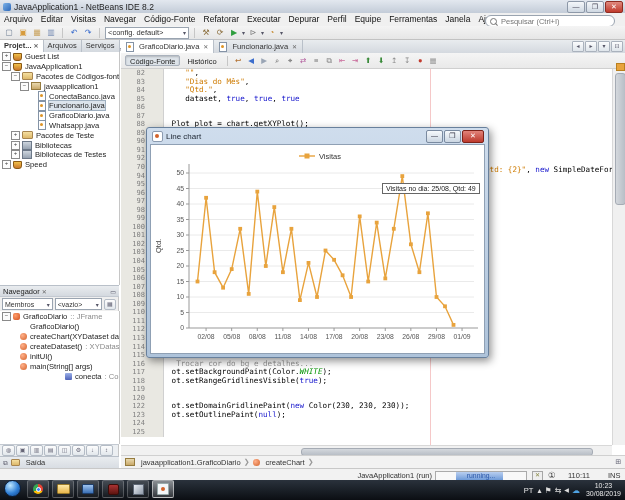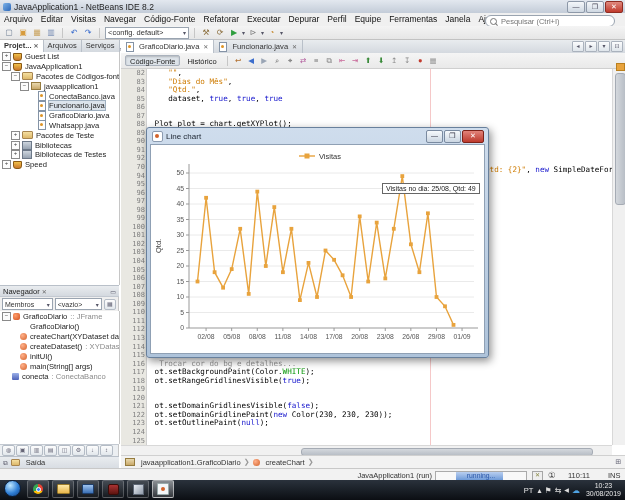--- a/index.html
+++ b/index.html
@@ -80,24 +80,24 @@
          font-size:6px;line-height:8px;text-align:center;color:#556;border-radius:1px}
   #editor-toolbar{left:121px;top:53px;width:504px;height:16px;background:linear-gradient(#f5f5f5,#e9e9e9);
                   border-bottom:1px solid #cfcfcf;display:flex;align-items:center;gap:2px;padding:0 4px;box-sizing:border-box}
   .vbtn{height:11px;border:1px solid #aab2bd;border-radius:2px;background:linear-gradient(#fff,#e4e8ed);
         font-size:7.5px;line-height:11px;padding:0 4px;color:#222}
   .vbtn.pressed{background:#dde3e9;box-shadow:inset 0 1px 2px rgba(0,0,0,.2)}
   .eicon{width:11px;height:11px;border-radius:2px;font-size:7.5px;line-height:11px;text-align:center}
   #code-area{left:121px;top:69px;width:491px;height:376px;background:#fff;overflow:hidden}
   .cl{display:flex;height:8.55px;line-height:8.55px;font-family:"DejaVu Sans Mono",monospace;font-size:7.6px}
   .gut{width:24px;flex:none;background:#e9e8e2;border-right:1px solid #d0d0d0;color:#808080;
-       text-align:right;padding-right:1px;font-size:7px}
+       text-align:right;padding-right:18px;font-size:7px}
   .ctext{white-space:pre;color:#000;padding-left:3px}
   .tok-str{color:#ce7b00}.tok-kw{color:#1414cc;font-weight:normal}.tok-com{color:#969696}
-  .tok-fld{color:#009300;}
+  .tok-fld{color:#009300;font-style:italic}
   #margin-line{left:430px;top:69px;width:1px;height:376px;background:#f5c8c8}
   #vscroll{left:612px;top:69px;width:13px;height:376px;background:#f0f0f0;border-left:1px solid #d8d8d8}
   #vthumb{position:absolute;left:2px;top:4px;width:9px;height:130px;background:linear-gradient(90deg,#d4d8dd,#b8bec6);border:1px solid #a5abb4;border-radius:3px}
   #err-mark{position:absolute;left:3px;top:-6px;width:7px;height:6px;background:#e8a33d;border:1px solid #b97f1e}
   #hscroll{left:121px;top:445px;width:491px;height:10px;background:#f1f1f1;border-top:1px solid #d8d8d8}
   #hthumb{position:absolute;left:180px;top:2px;width:290px;height:6px;background:linear-gradient(#d4d8dd,#b8bec6);border:1px solid #a5abb4;border-radius:3px}
   #breadcrumb{left:121px;top:455px;width:504px;height:13px;background:#f2f2f2;border-top:1px solid #d0d0d0;
               display:flex;align-items:center;font-size:7.5px;color:#333;gap:3px;padding:0 4px;box-sizing:border-box}
   .crumb-sep{color:#999;font-size:7px}
   #code-fragment{left:485px;top:165px;font-family:"DejaVu Sans Mono",monospace;font-size:7.6px;white-space:pre}
@@ -321,21 +321,21 @@
     <div class="trow" style="padding-left: 11px; height: 10px;">
       <span class="tspace"></span>
       <span class="ni ni-method"></span>
       <span>initUI()</span>
     </div>
     <div class="trow" style="padding-left: 11px; height: 10px;">
       <span class="tspace"></span>
       <span class="ni ni-method"></span>
       <span>main(String[] args)</span>
     </div>
-    <div class="trow" style="padding-left: 3px; height: 10px;">
+    <div class="trow" style="padding-left: 11px; height: 10px; margin-left: 45px;">
       <span class="tspace"></span>
       <span class="ni ni-field"></span>
       <span>conecta</span>
       <span class="suffix">: ConectaBanco</span>
     </div>
   </div>
 <div class="abs" id="nav-toolbar">
     <div class="nbtn">◍</div>
     <div class="nbtn">▣</div>
     <div class="nbtn">▥</div>
@@ -542,24 +542,20 @@
     <div class="cl">
       <span class="gut">118</span>
       <span class="ctext"> <span class="">ot.setRangeGridlinesVisible(</span><span class="tok-kw">true</span><span class="">);</span></span>
     </div>
     <div class="cl">
       <span class="gut">119</span>
     </div>
     <div class="cl">
       <span class="gut">120</span>
       <span class="ctext"></span>
-    </div>
-    <div class="cl">
-      <span class="gut">121</span>
-      <span class="ctext"> <span class="">ot.setDomainGridlinesVisible(</span><span class="tok-kw">false</span><span class="">);</span></span>
     </div>
     <div class="cl">
       <span class="gut">122</span>
       <span class="ctext"> <span class="">ot.setDomainGridlinePaint(</span><span class="tok-kw">new</span><span class=""> Color(230, 230, 230));</span></span>
     </div>
     <div class="cl">
       <span class="gut">123</span>
       <span class="ctext"> <span class="">ot.setOutlinePaint(</span><span class="tok-kw">null</span><span class="">);</span></span>
     </div>
     <div class="cl">

